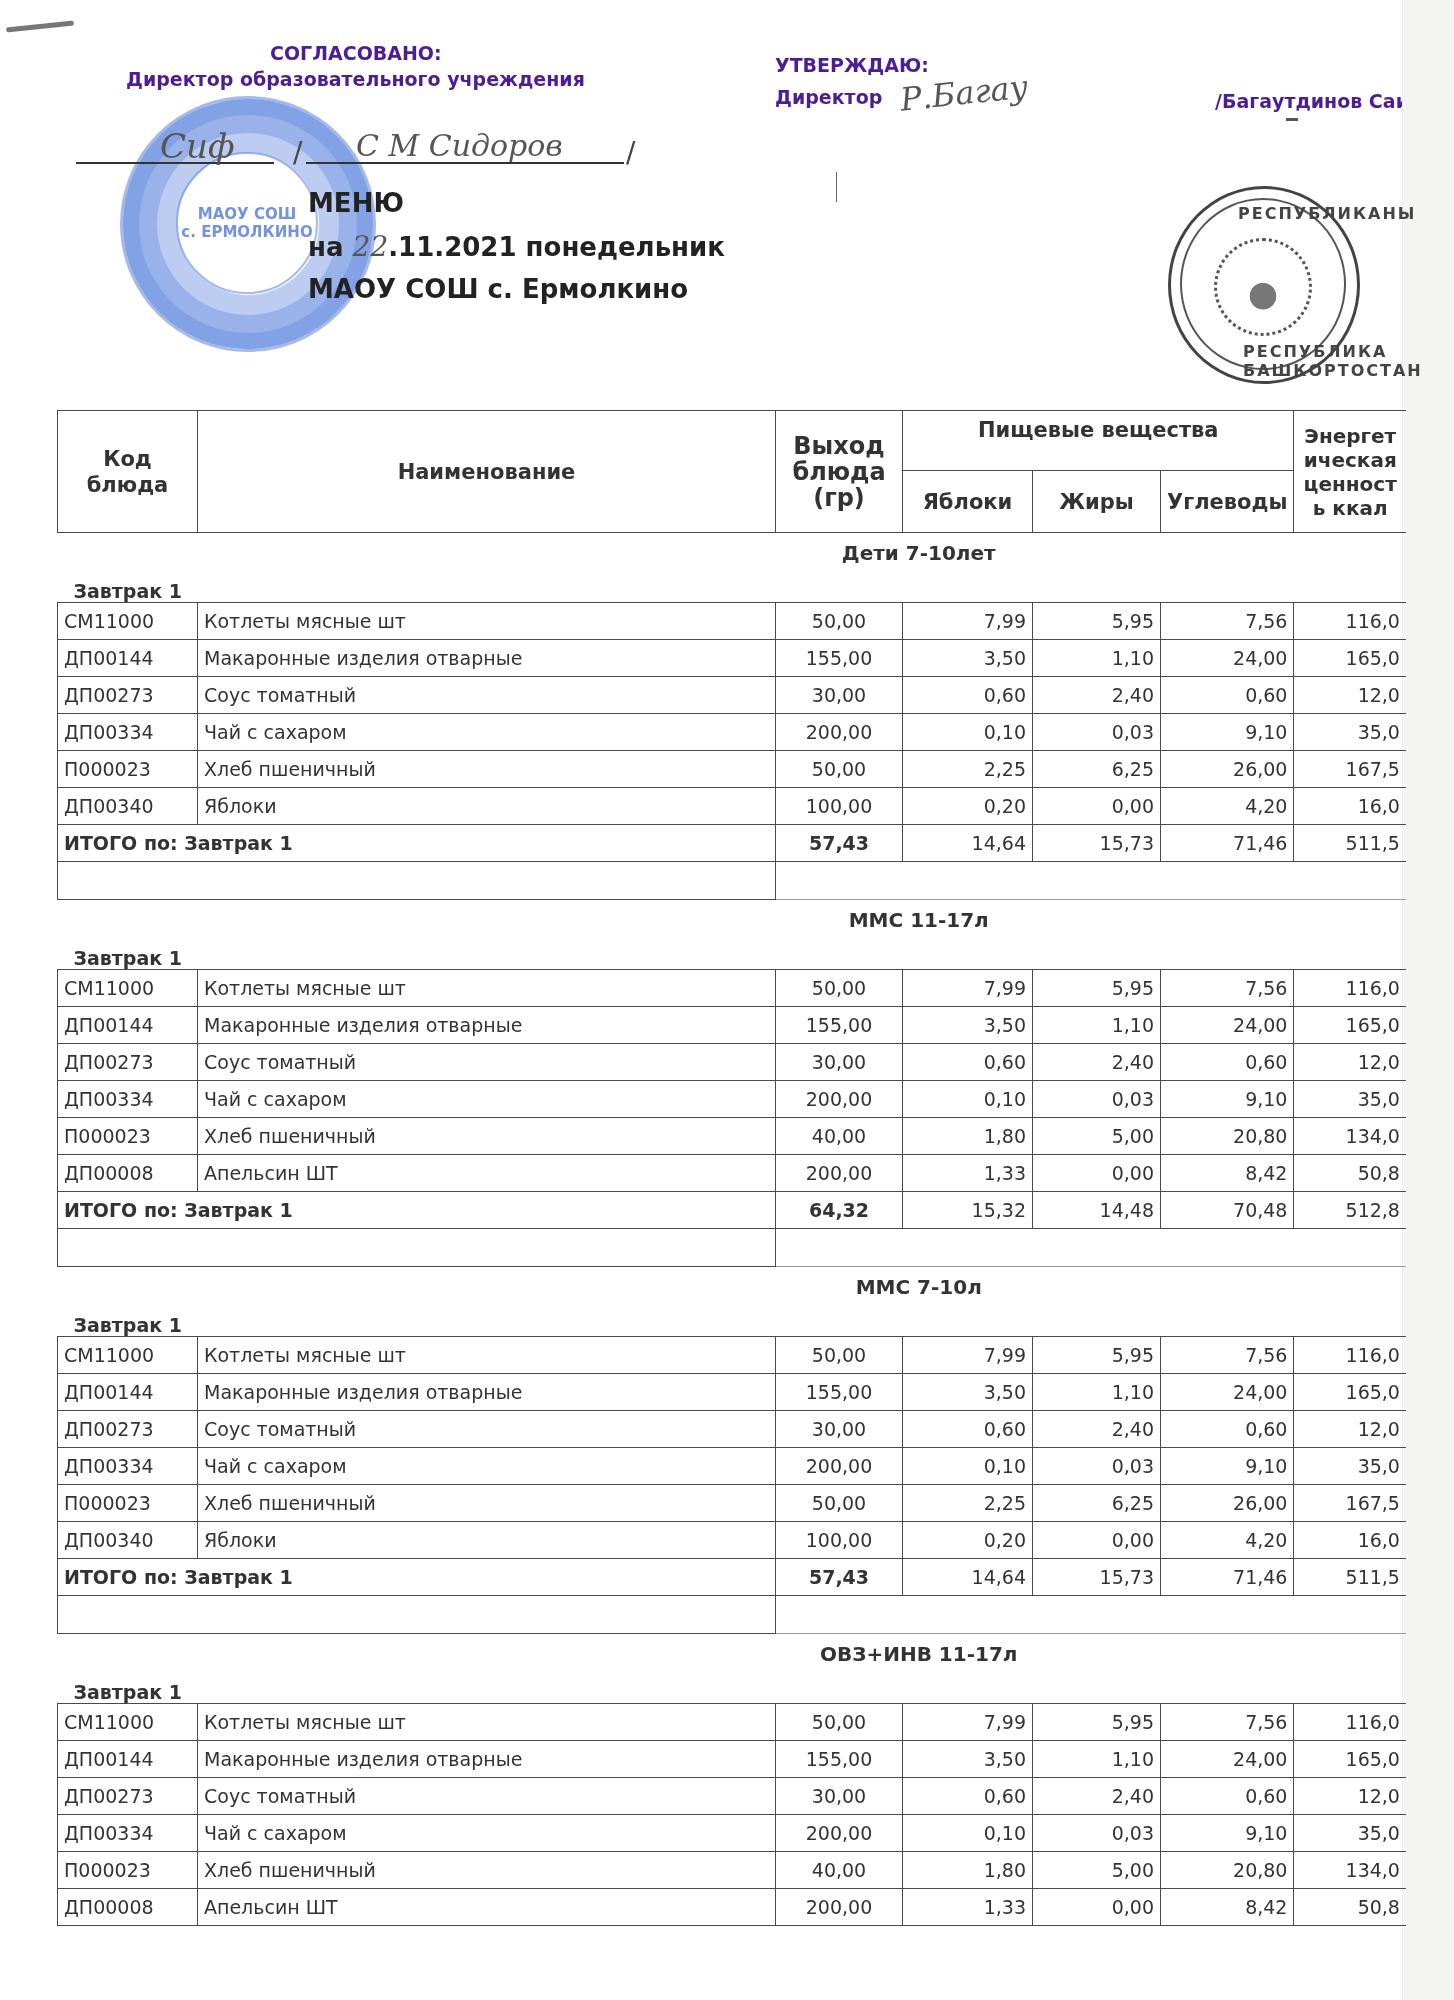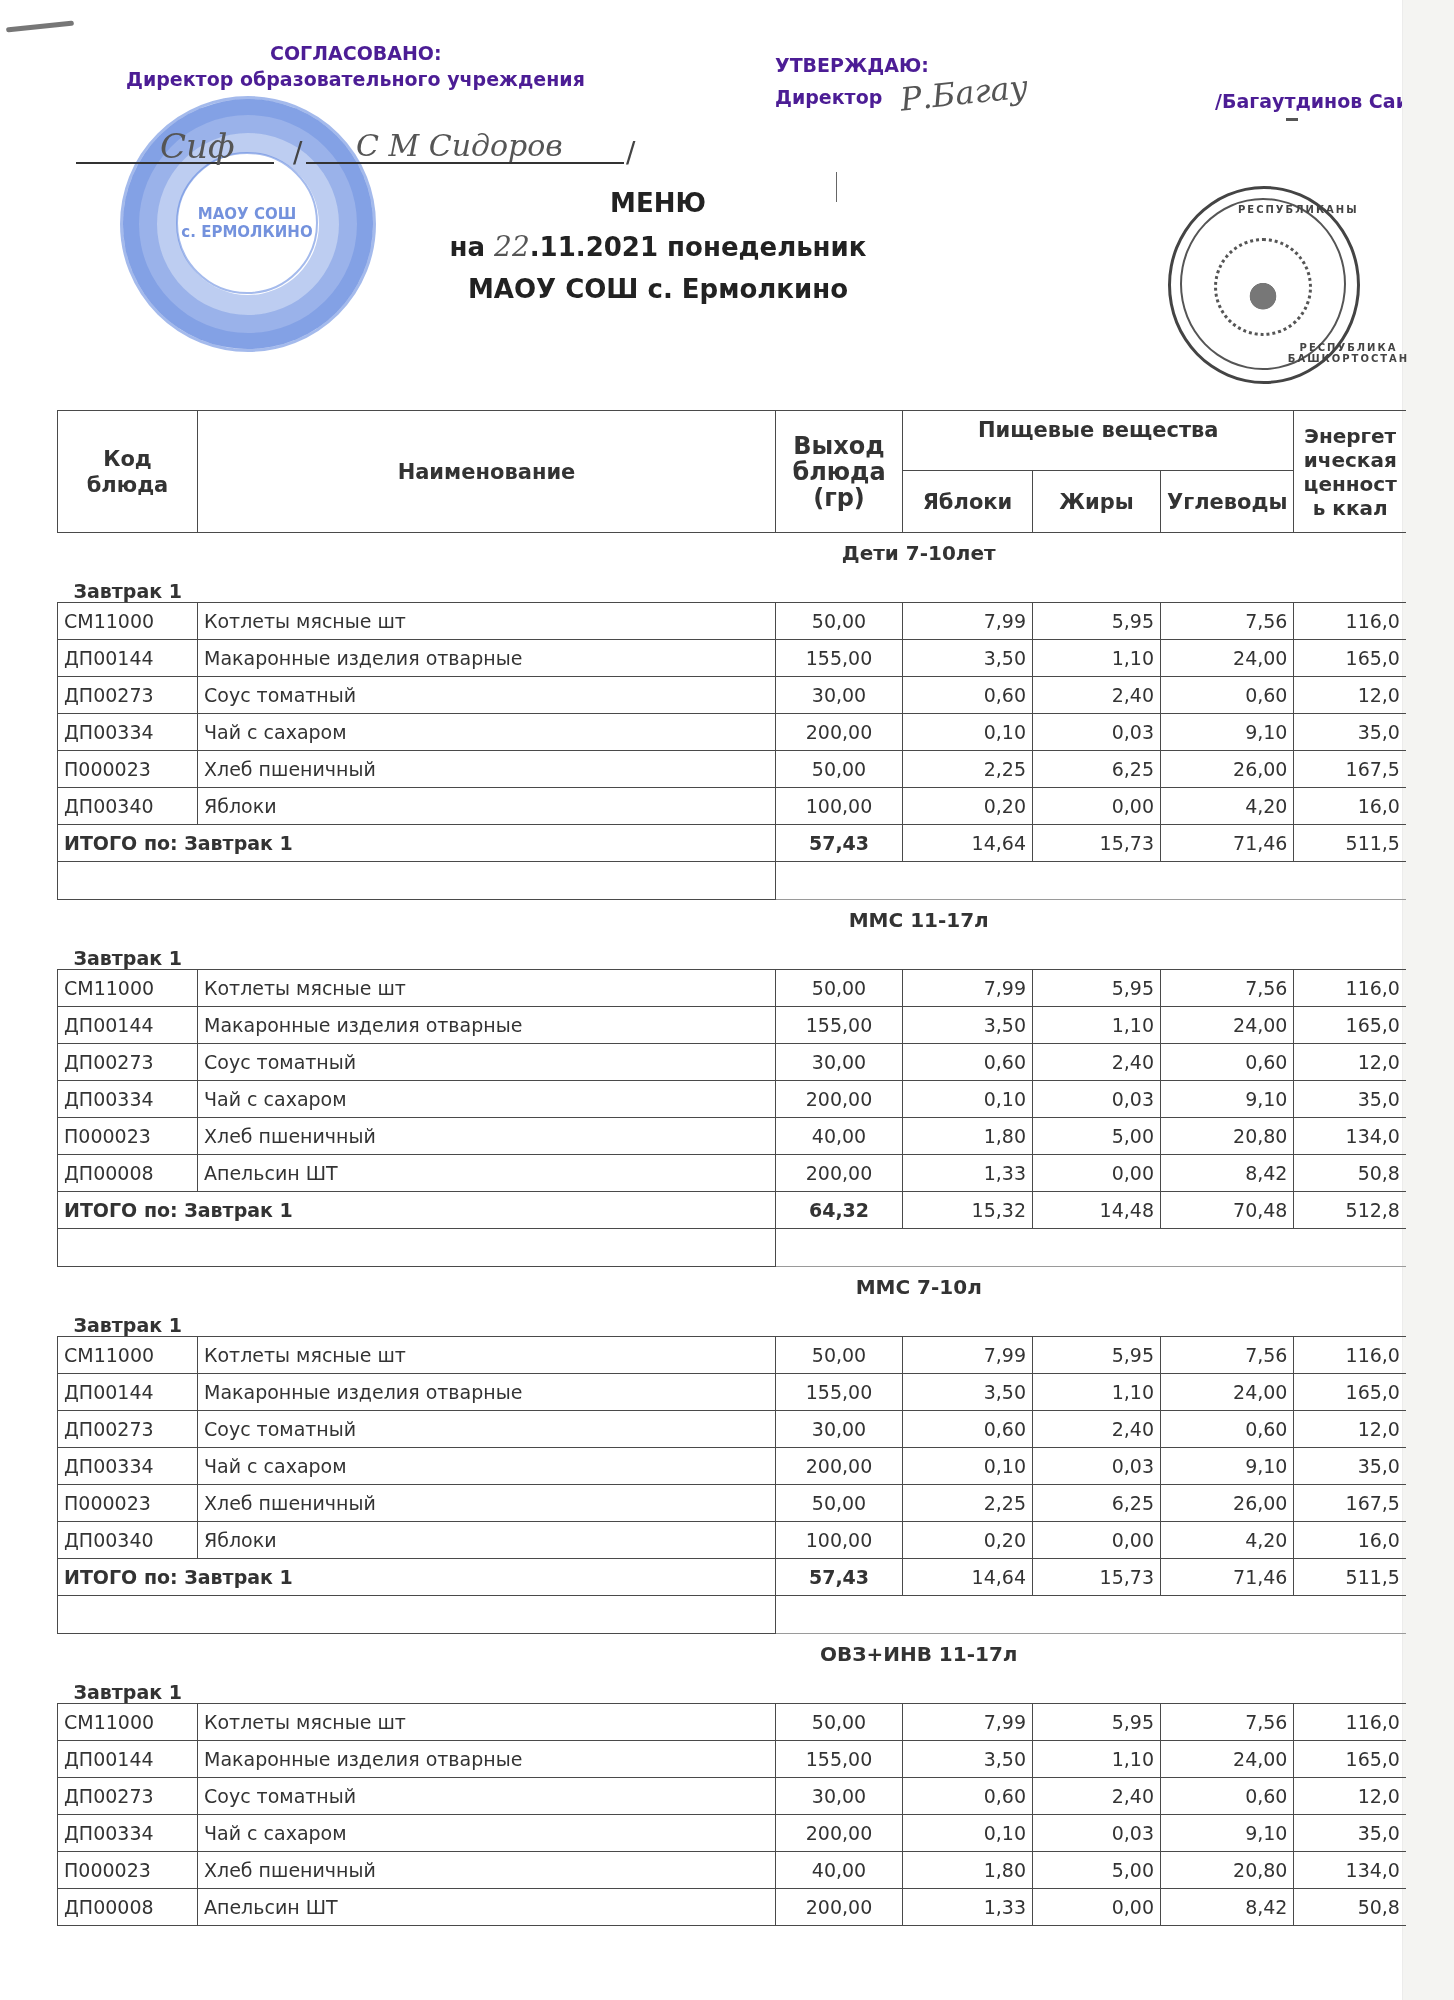--- a/index.html
+++ b/index.html
@@ -7,31 +7,31 @@
     width: 1454px; height: 2000px; overflow: hidden;
     background: #ffffff; position: relative;
     font-family: "DejaVu Sans", sans-serif; color: #2b2b2b;
   }
   .right-margin { position: absolute; left: 1402px; top: 0; width: 52px; height: 2000px; background: #f4f4f2; border-left: 1px solid #ececec; }
   .scan-mark { position: absolute; left: 6px; top: 24px; width: 68px; height: 5px; background: #555; transform: rotate(-6deg); border-radius: 3px; opacity: .8; }
   .abs { position: absolute; }
   .hdr-text { font-size: 19px; font-weight: bold; color: #4c1d95; }
   .sig-line { position: absolute; height: 2px; background: #333; }
   .handwriting { font-family: "DejaVu Serif", serif; font-style: italic; color: #555; }
-  .title { font-size: 26px; font-weight: bold; color: #222; text-align: center; width: 700px; }
+  .title { font-size: 26px; font-weight: bold; color: #222; text-align: left; width: 700px; }
   .stamp-blue { position:absolute; left:120px; top:96px; width:250px; height:250px; border-radius:50%;
     border: 3px solid rgba(90,130,220,.55);
     box-shadow: inset 0 0 0 14px rgba(255,255,255,0), inset 0 0 0 16px rgba(90,130,220,.35), inset 0 0 0 32px rgba(255,255,255,0), inset 0 0 0 34px rgba(90,130,220,.35), inset 0 0 0 52px rgba(255,255,255,0), inset 0 0 0 54px rgba(90,130,220,.4);
   }
   .stamp-blue-inner { position:absolute; left:176px; top:152px; width:138px; height:138px; border-radius:50%; border:2px solid rgba(90,130,220,.55);
     display:flex; flex-direction:column; align-items:center; justify-content:center; color: rgba(70,110,210,.75); font-size: 15px; font-weight: bold; line-height: 18px; text-align: center; }
   .stamp-black { position:absolute; left:1168px; top:186px; width:186px; height:192px; border-radius:50%; border:3px solid #444; }
   .stamp-black-ring { position:absolute; left:1180px; top:198px; width:162px; height:168px; border-radius:50%; border:2px solid #555; }
   .stamp-black-core { position:absolute; left:1214px; top:238px; width:92px; height:92px; border-radius:50%; border:3px dotted #555; background: radial-gradient(circle at 50% 60%, #777 0 18%, transparent 19%); }
-  .stamp-text-arc { position:absolute; font-size: 10px; color:#444; font-weight:bold; letter-spacing: 2px; text-align: center; }
+  .stamp-text-arc { position:absolute; font-size: 16px; color:#444; font-weight:bold; letter-spacing: 2px; }
 
   table.menu { position: absolute; left: 57px; top: 410px; border-collapse: collapse; table-layout: fixed; font-size: 19px; color: #333; }
   table.menu td, table.menu th { border: 1px solid #4a4a4a; padding: 0 6px; height: 37px; box-sizing: border-box; white-space: nowrap; overflow: hidden; }
   table.menu th { font-weight: bold; font-size: 21px; color: #333; text-align: center; line-height: 26px; }
   .c-code { width: 140px; } .c-name { width: 578px; } .c-out { width: 127px; }
   .c-b { width: 130px; } .c-f { width: 128px; } .c-u { width: 130px; } .c-e { width: 112px; }
   td.num { text-align: right; padding-right: 2px; }
   td.out { text-align: center; padding-left: 20px; }
   td.e { border-right: none !important; text-align: right; padding-right: 0; }
   tr.group td { border: none; font-weight: bold; font-size: 20px; height: 40px; margin-top: 7px; }

